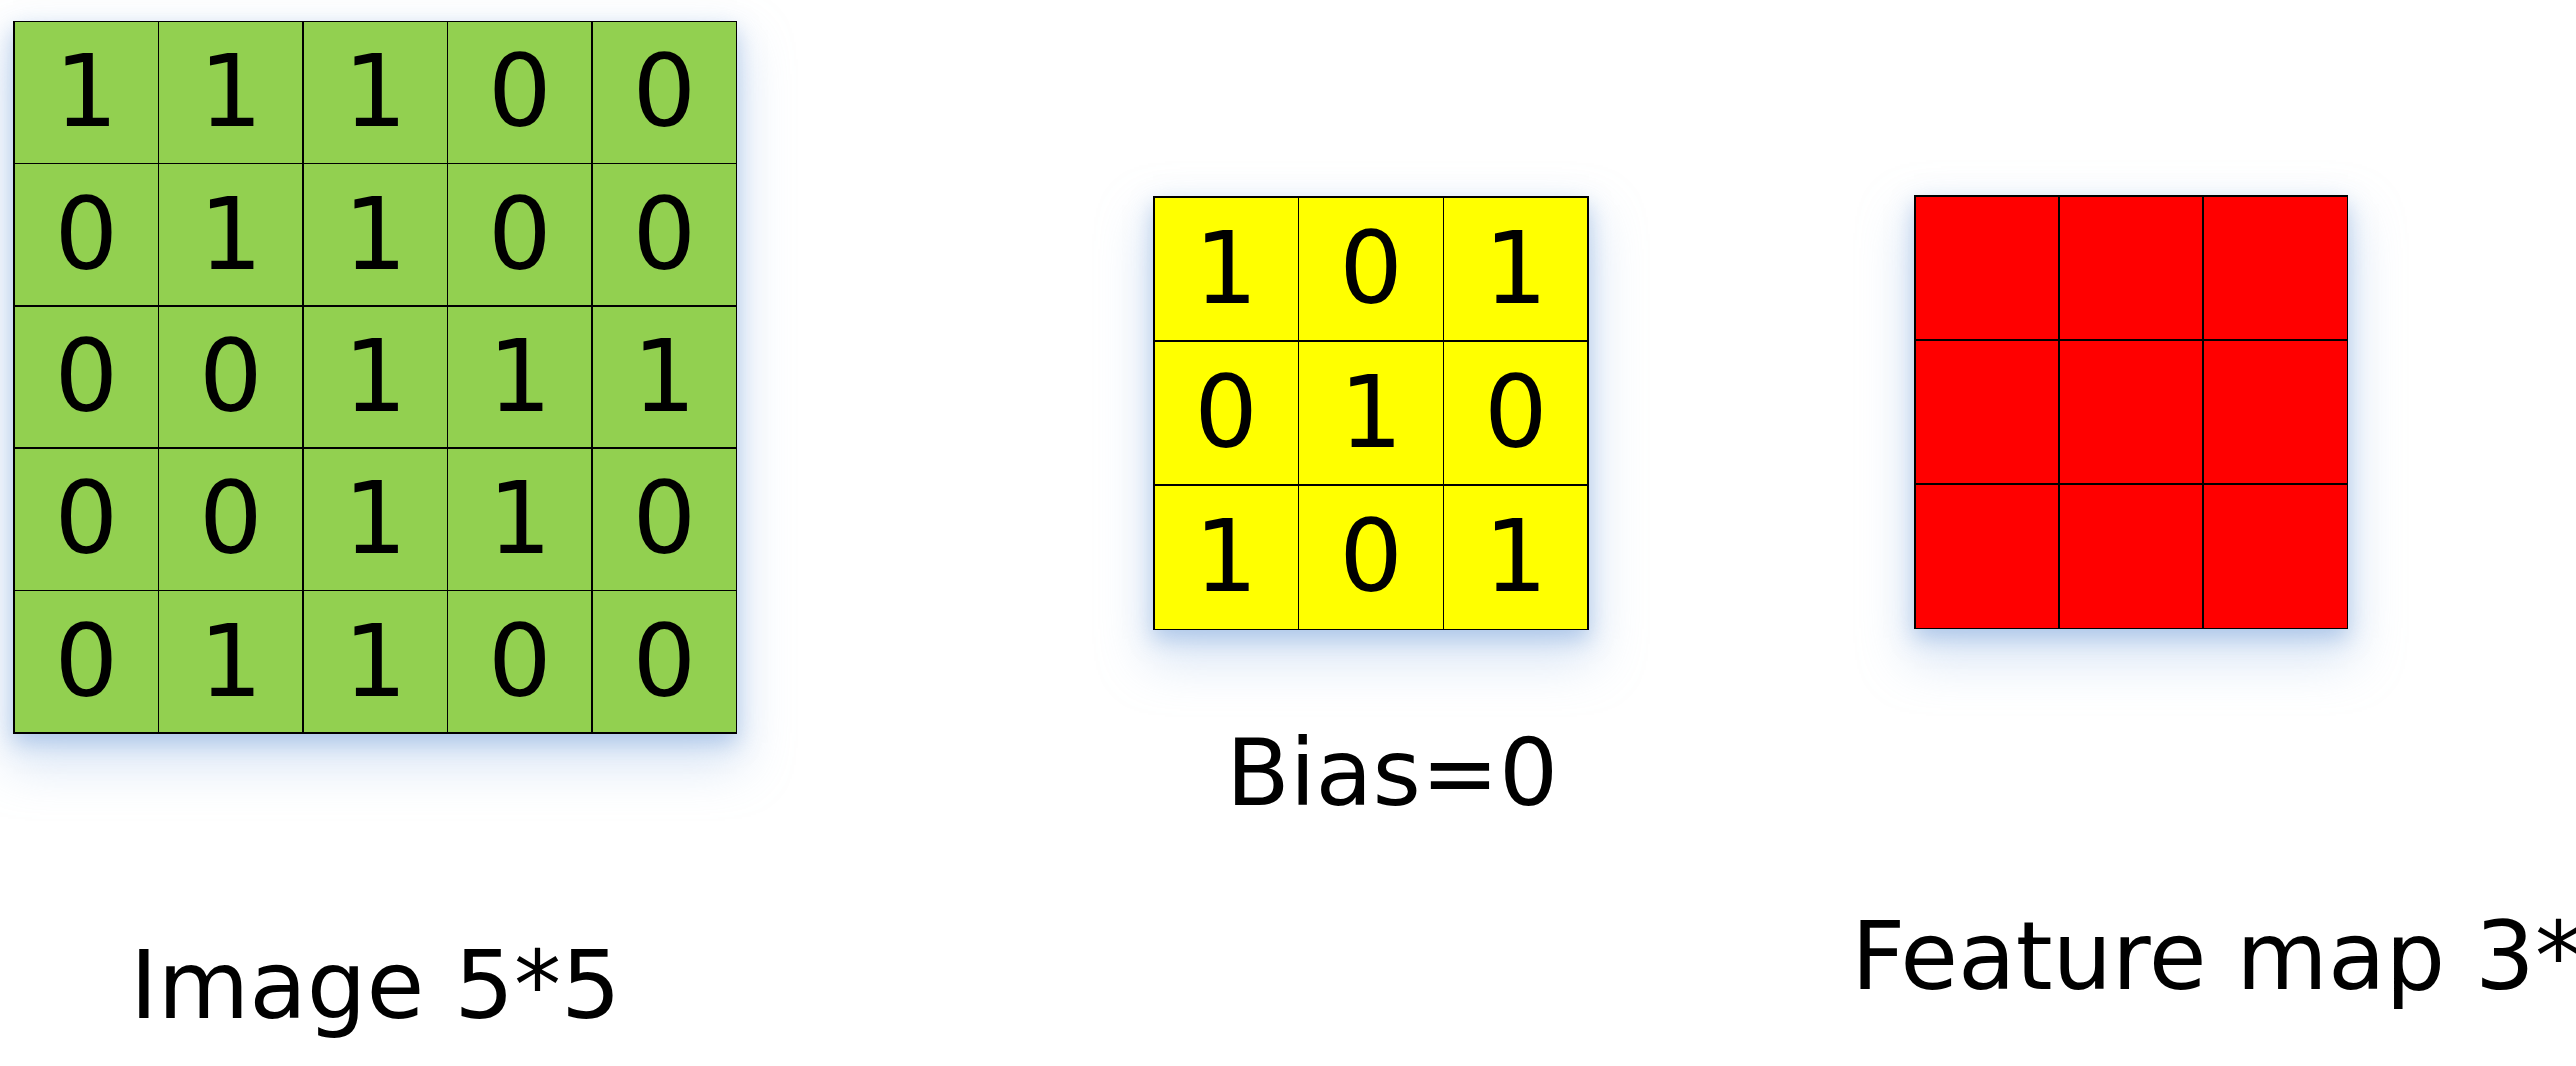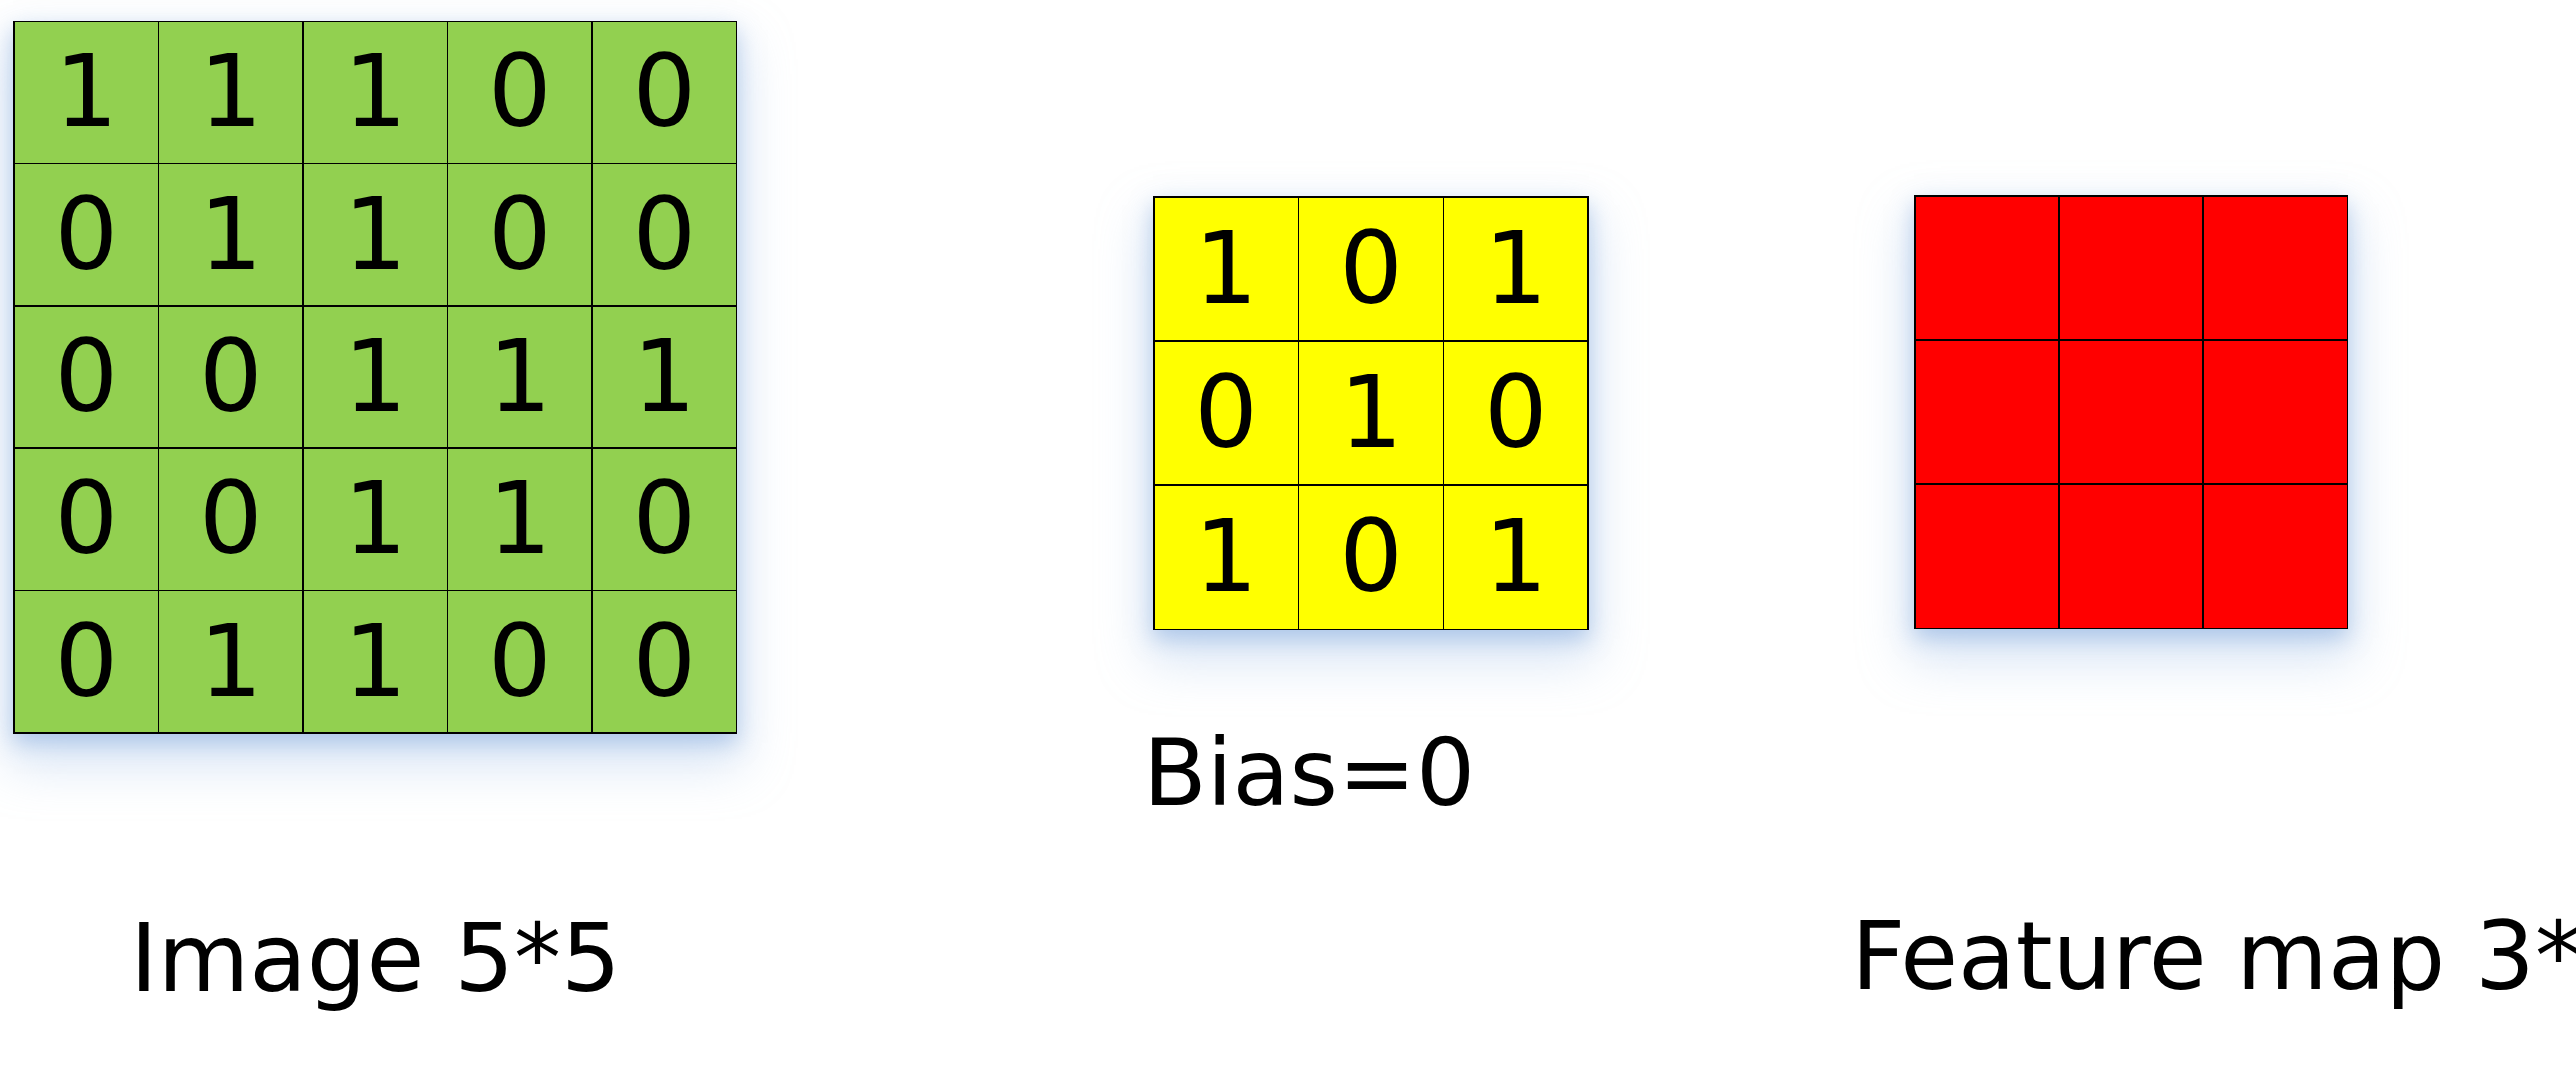--- a/index.html
+++ b/index.html
@@ -59,22 +59,22 @@
   .cell.r { background: #FF0000; }
 
   .caption {
     position: absolute;
     color: #000000;
     font-size: 94px;
     line-height: 1.15;
     text-align: center;
     white-space: nowrap;
   }
-  .bias-caption    { left: 1091px; top: 720px; width: 436px;  font-size: 93px; }
-  .image-caption   { left: 13.4px;   top: 905px; width: 724px; }
+  .bias-caption    { left: 1174px; top: 720px; width: 436px;  font-size: 93px; }
+  .image-caption   { left: 13.4px;   top: 932px; width: 724px; }
   .filter-caption  { left: 1153px; top: 903px; width: 436px;  }
   .feature-caption { left: 1811px; top: 903px; width: 871px; }
 </style>
 </head>
 <body>
 
 <div class="canvas">
 
   <div class="grid image-grid">
     <div class="cell g">1</div>

